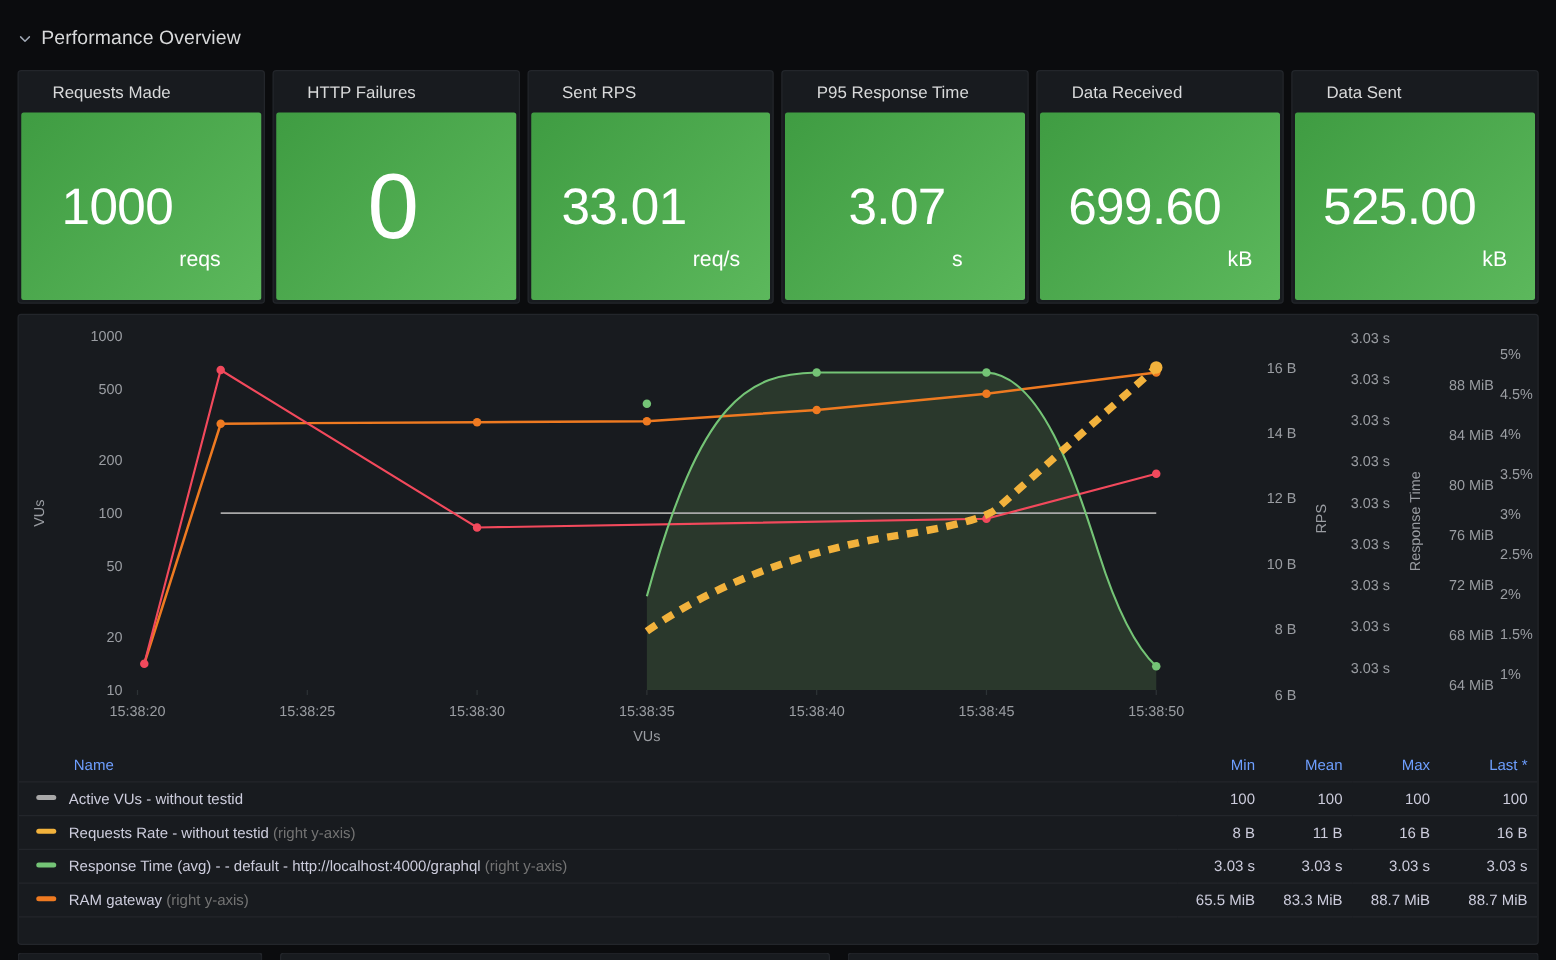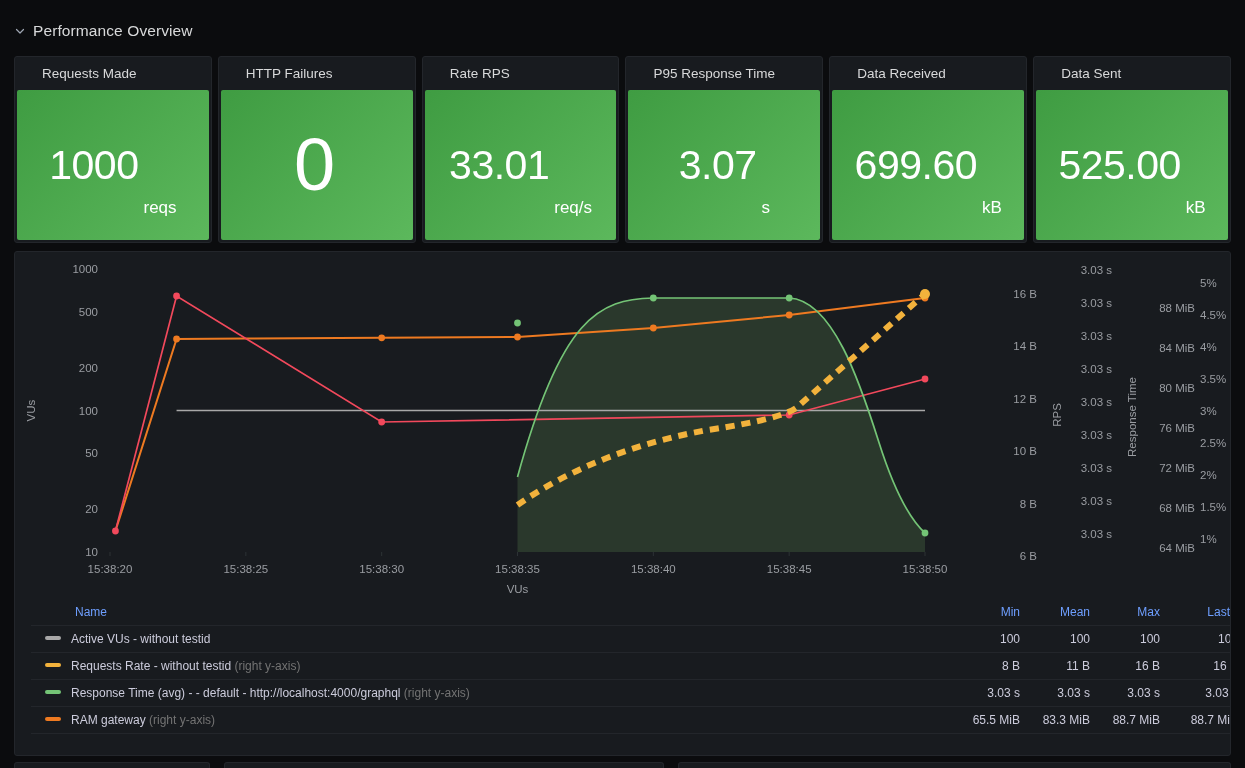--- a/index.html
+++ b/index.html
@@ -76,21 +76,21 @@
   }
   .plot-wrap { position: absolute; left: 0; top: 0; width: 1215px; height: 345px; }
   .plot-svg { display: block; }
 
   
   .ax-txt { font-family: "Liberation Sans", sans-serif; font-size: 11.5px; fill: #9a9da2; }
   .ax-title { font-family: "Liberation Sans", sans-serif; font-size: 11.5px; fill: #9a9da2; }
 
   
   .legend {
-    position: absolute; left: 16px; top: 348px;
+    position: absolute; left: 0; top: 348px;
     width: 1215px;
   }
   .legend table { width: 100%; border-collapse: collapse; table-layout: fixed; }
   .legend th {
     font-size: 12px; font-weight: 500; color: #6e9fff;
     text-align: right; padding: 4px 8px 5px 8px;
     border-bottom: 1px solid #23262b;
     white-space: nowrap;
   }
   .legend th.name-col { text-align: left; padding-left: 44px; }
@@ -143,21 +143,21 @@
 
     <div class="stat-panel">
       <div class="stat-title">HTTP Failures</div>
       <div class="stat-body big">
         <span class="stat-value">0</span>
         <span class="stat-unit"></span>
       </div>
     </div>
 
     <div class="stat-panel">
-      <div class="stat-title">Rate RPS</div>
+      <div class="stat-title">Sent RPS</div>
       <div class="stat-body">
         <span class="stat-value">33.01</span>
         <span class="stat-unit">req/s</span>
       </div>
     </div>
 
     <div class="stat-panel">
       <div class="stat-title">P95 Response Time</div>
       <div class="stat-body">
         <span class="stat-value">3.07</span>

